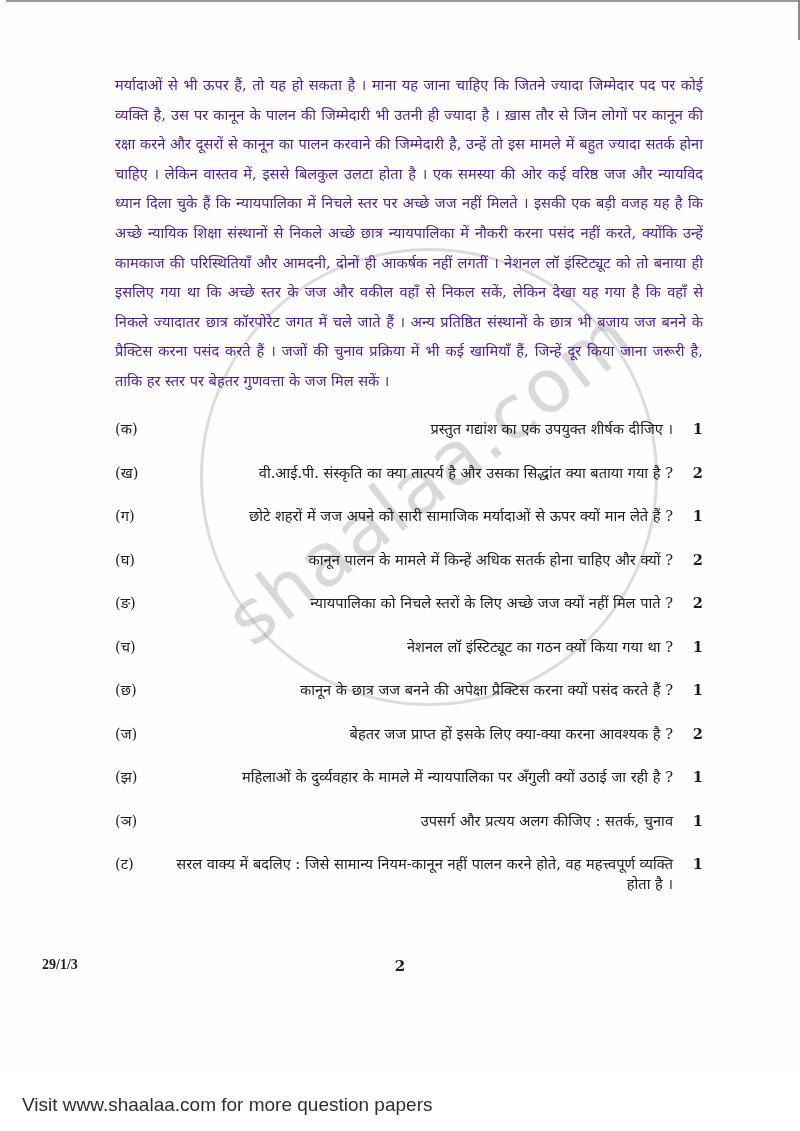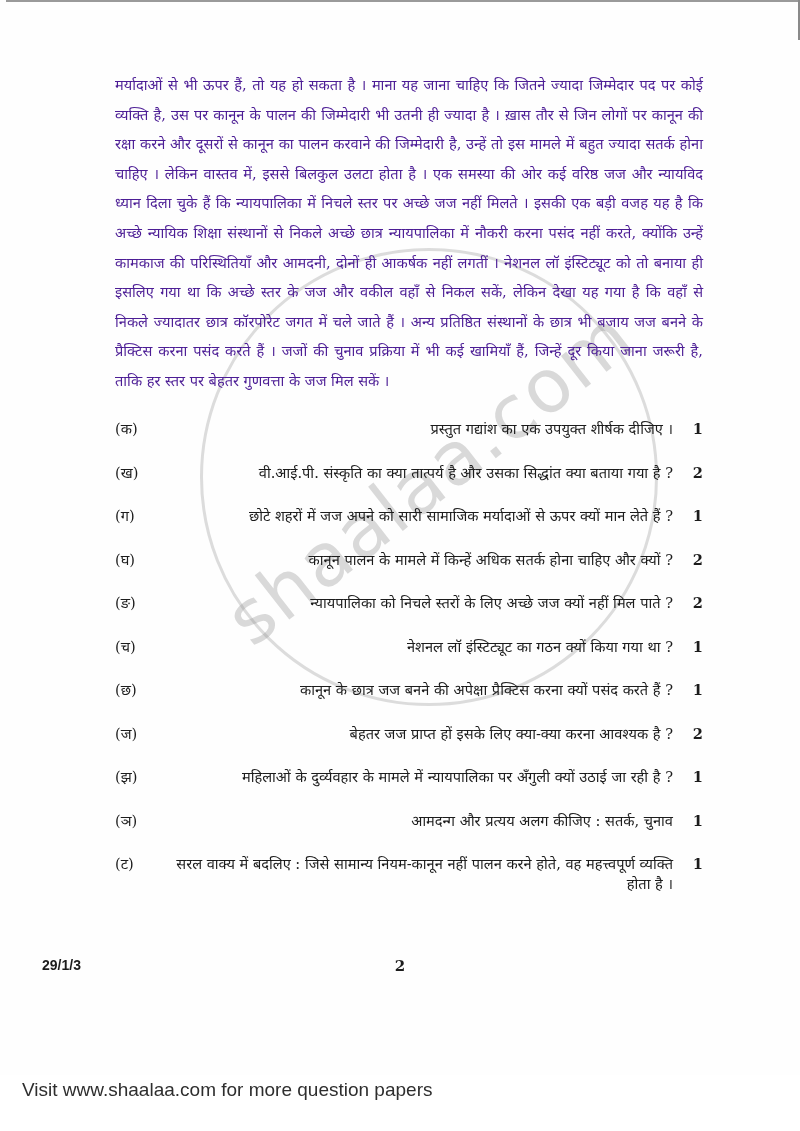--- a/index.html
+++ b/index.html
@@ -66,31 +66,31 @@
   .q-text  { flex: 1 1 auto; padding-right: 12px; text-align: right; }
   .q-marks { flex: 0 0 18px; text-align: right; font-weight: bold; }
   .footer {
     position: absolute;
     top: 957px; left: 0; width: 800px; height: 22px;
     z-index: 1;
   }
   .footer-code {
     position: absolute; left: 42px; top: 0;
     font-weight: bold; font-size: 14px;
-    font-family: Liberation Sans, sans-serif;
+    font-family: Liberation Serif, serif;
   }
   .footer-page {
     position: absolute; left: 0; top: 0; width: 100%;
     text-align: center; font-weight: bold; font-size: 15px;
   }
   .bottom-bar {
     position: absolute;
     left: 0; bottom: 0; width: 800px; height: 52px;
     background: #ffffff;
-    display: flex; align-items: flex-start;
+    display: flex; align-items: center;
     padding-left: 22px;
     font-family: "Liberation Sans", sans-serif;
     font-size: 19px;
     color: #2e2e2e;
     z-index: 2;
   }
 </style>
 </head>
 <body>
 
@@ -158,21 +158,21 @@
       </div>
 
       <div class="q-row">
         <span class="q-label">(झ)</span>
         <span class="q-text">महिलाओं के दुर्व्यवहार के मामले में न्यायपालिका पर अँगुली क्यों उठाई जा रही है ?</span>
         <span class="q-marks">1</span>
       </div>
 
       <div class="q-row">
         <span class="q-label">(ञ)</span>
-        <span class="q-text">आमदन्ग और प्रत्यय अलग कीजिए : सतर्क, चुनाव</span>
+        <span class="q-text">उपसर्ग और प्रत्यय अलग कीजिए : सतर्क, चुनाव</span>
         <span class="q-marks">1</span>
       </div>
 
       <div class="q-row">
         <span class="q-label">(ट)</span>
         <span class="q-text">सरल वाक्य में बदलिए : जिसे सामान्य नियम-कानून नहीं पालन करने होते, वह महत्त्वपूर्ण व्यक्ति होता है ।</span>
         <span class="q-marks">1</span>
       </div>
 
     </div>

